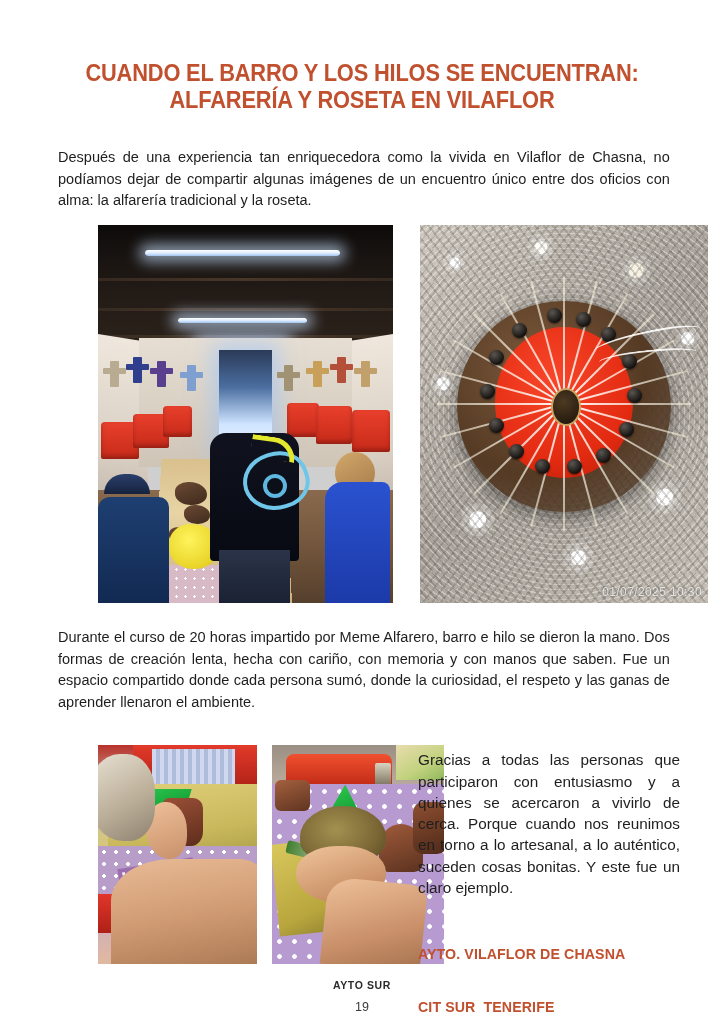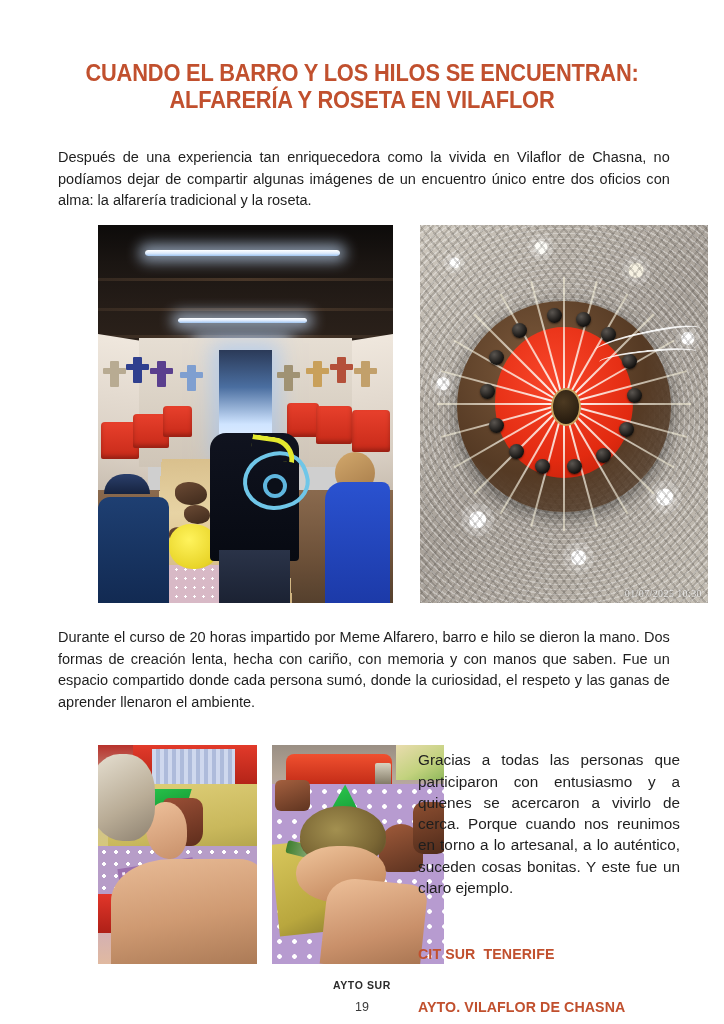--- a/index.html
+++ b/index.html
@@ -271,22 +271,22 @@
     background: radial-gradient(circle at 35% 30%, #5a5550, #141210 70%);
     box-shadow: 0 1px 2px rgba(0,0,0,.5);
   }
   .ros-loose {
     border-top: 2px solid rgba(255,255,255,.9);
     border-radius: 50%;
   }
   .photo-timestamp {
     right: 6px; bottom: 4px;
     color: rgba(255,255,255,.78);
-    font-family: Liberation Serif, serif;
-    font-size: 10px;
+    font-family: Liberation Sans, sans-serif;
+    font-size: 12px;
     letter-spacing: .4px;
     text-shadow: 0 0 2px rgba(0,0,0,.5);
     padding-left: 40px;
   }
 
   
   .hc-bg { inset:0; width:100%; height:100%;
     background: linear-gradient(180deg,#b8322c 0%,#c8bda8 22%,#d7c878 48%,#c9a9c4 72%,#e0b9a0 100%); }
   .hc-chairs { left:22%; top:0; width:78%; height:18%;
     background: linear-gradient(180deg,#e23a2a,#b42418); }
@@ -512,18 +512,18 @@
   <div class="layer cd-green-tri"></div>
   <div class="layer cd-disc-rim"></div>
   <div class="layer cd-disc"></div>
   <div class="layer cd-hand"></div>
   <div class="layer cd-arm"></div>
 </figure>
 
 <p id="right-paragraph">Gracias a todas las personas que participaron con entusiasmo y a quienes se acercaron a vivirlo de cerca. Porque cuando nos reunimos en torno a lo artesanal, a lo auténtico, suceden cosas bonitas. Y este fue un claro ejemplo.</p>
 
 <div id="signature">
+  <span>AYTO. VILAFLOR DE CHASNA</span>
   <span>CIT SUR  TENERIFE</span>
-  <span>AYTO. VILAFLOR DE CHASNA</span>
 </div>
 
 <div id="footer-brand">AYTO SUR</div>
 <div id="page-number">19</div>
 
 </body></html>

